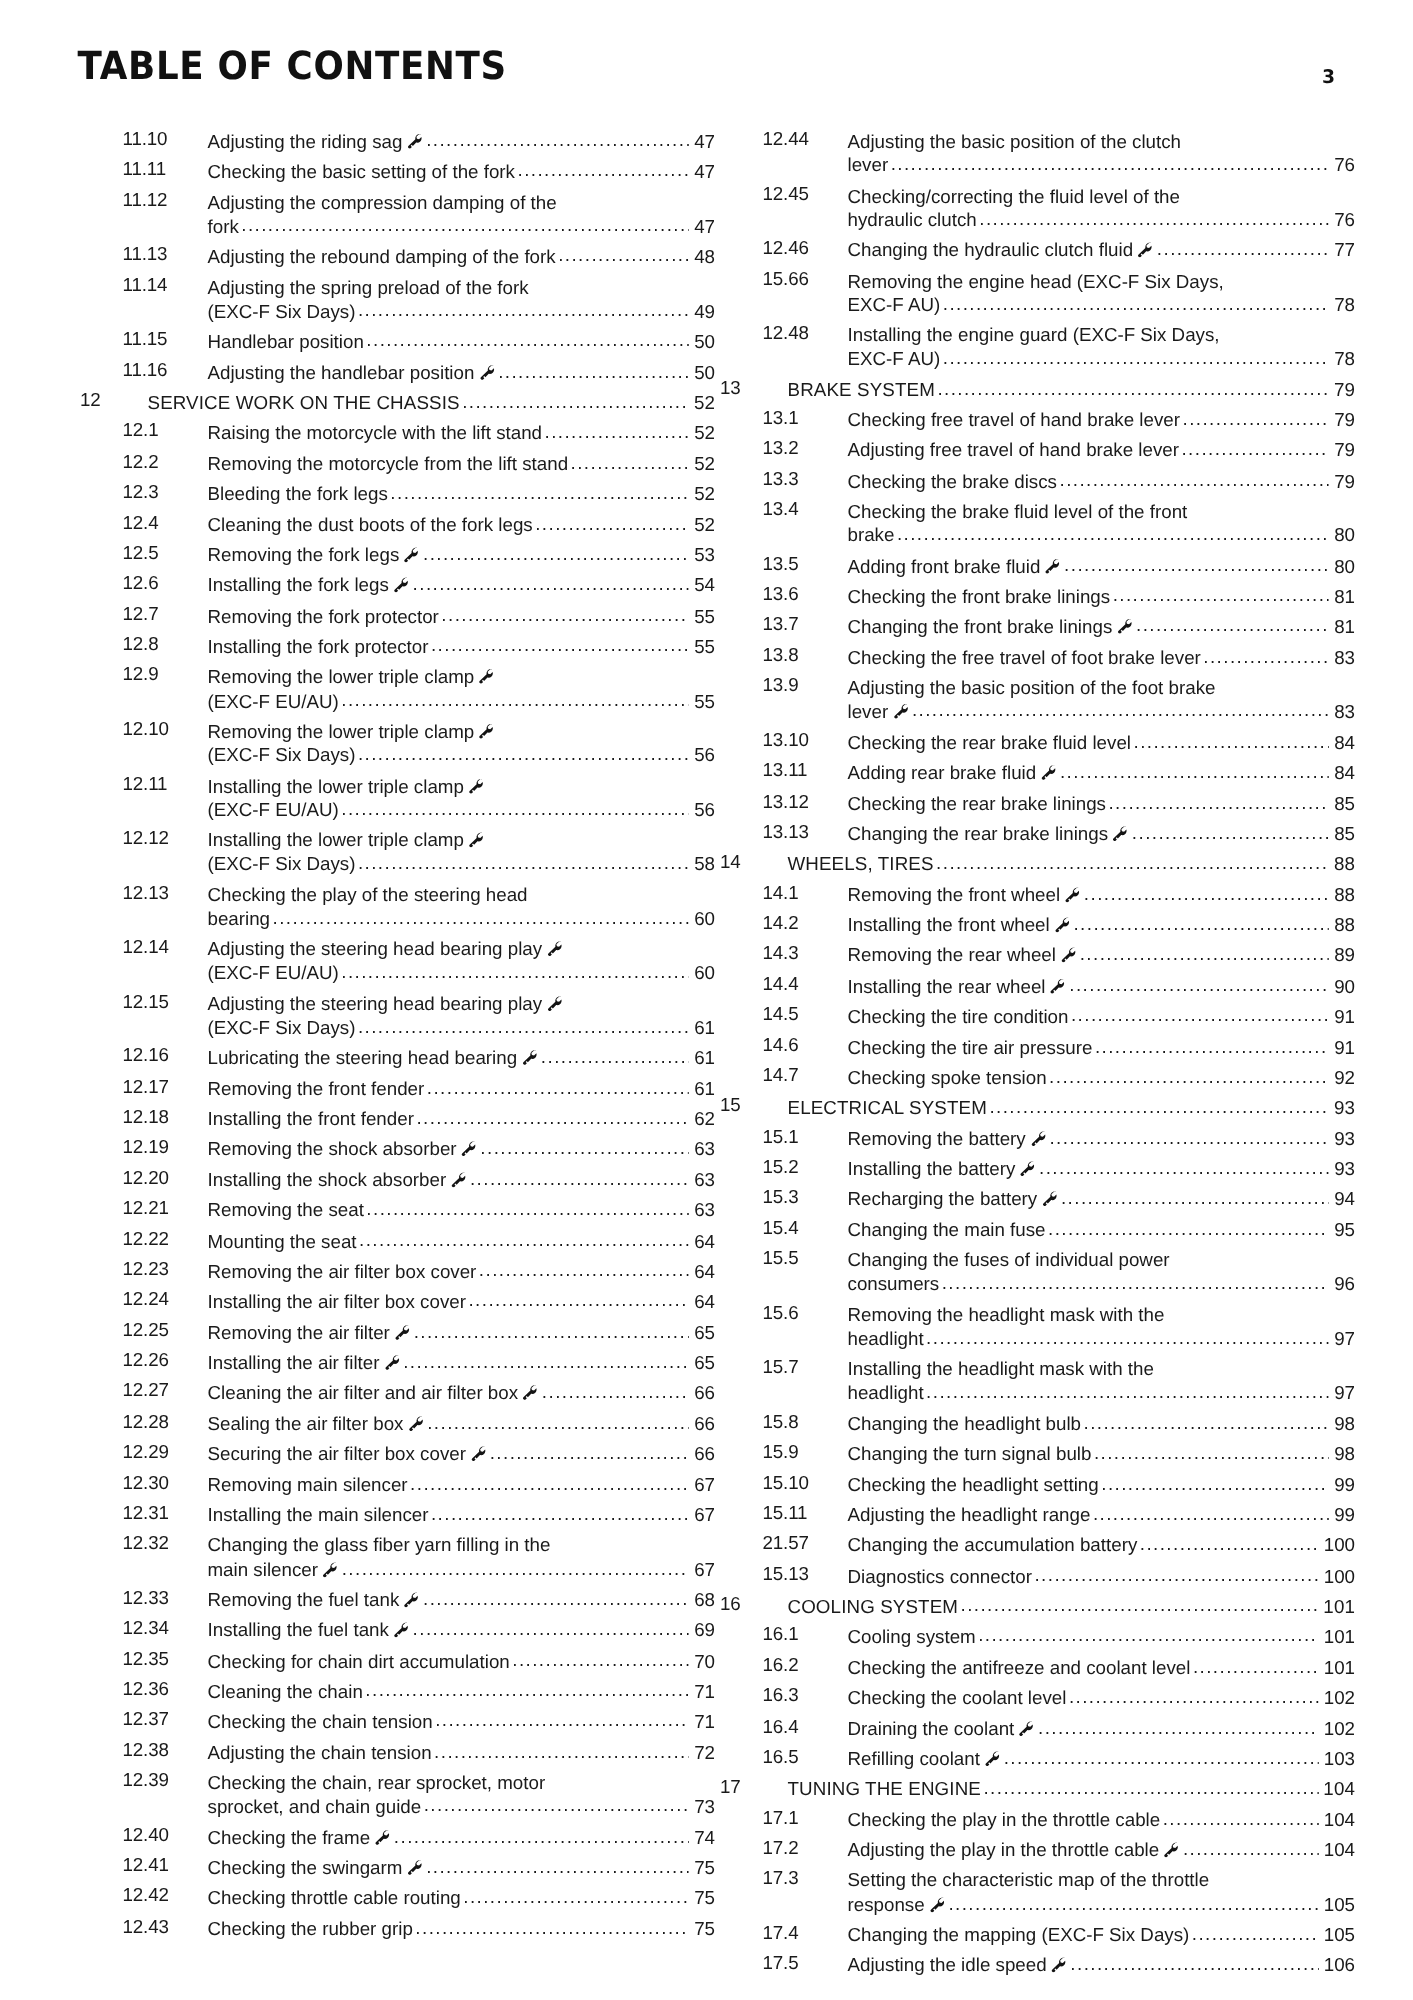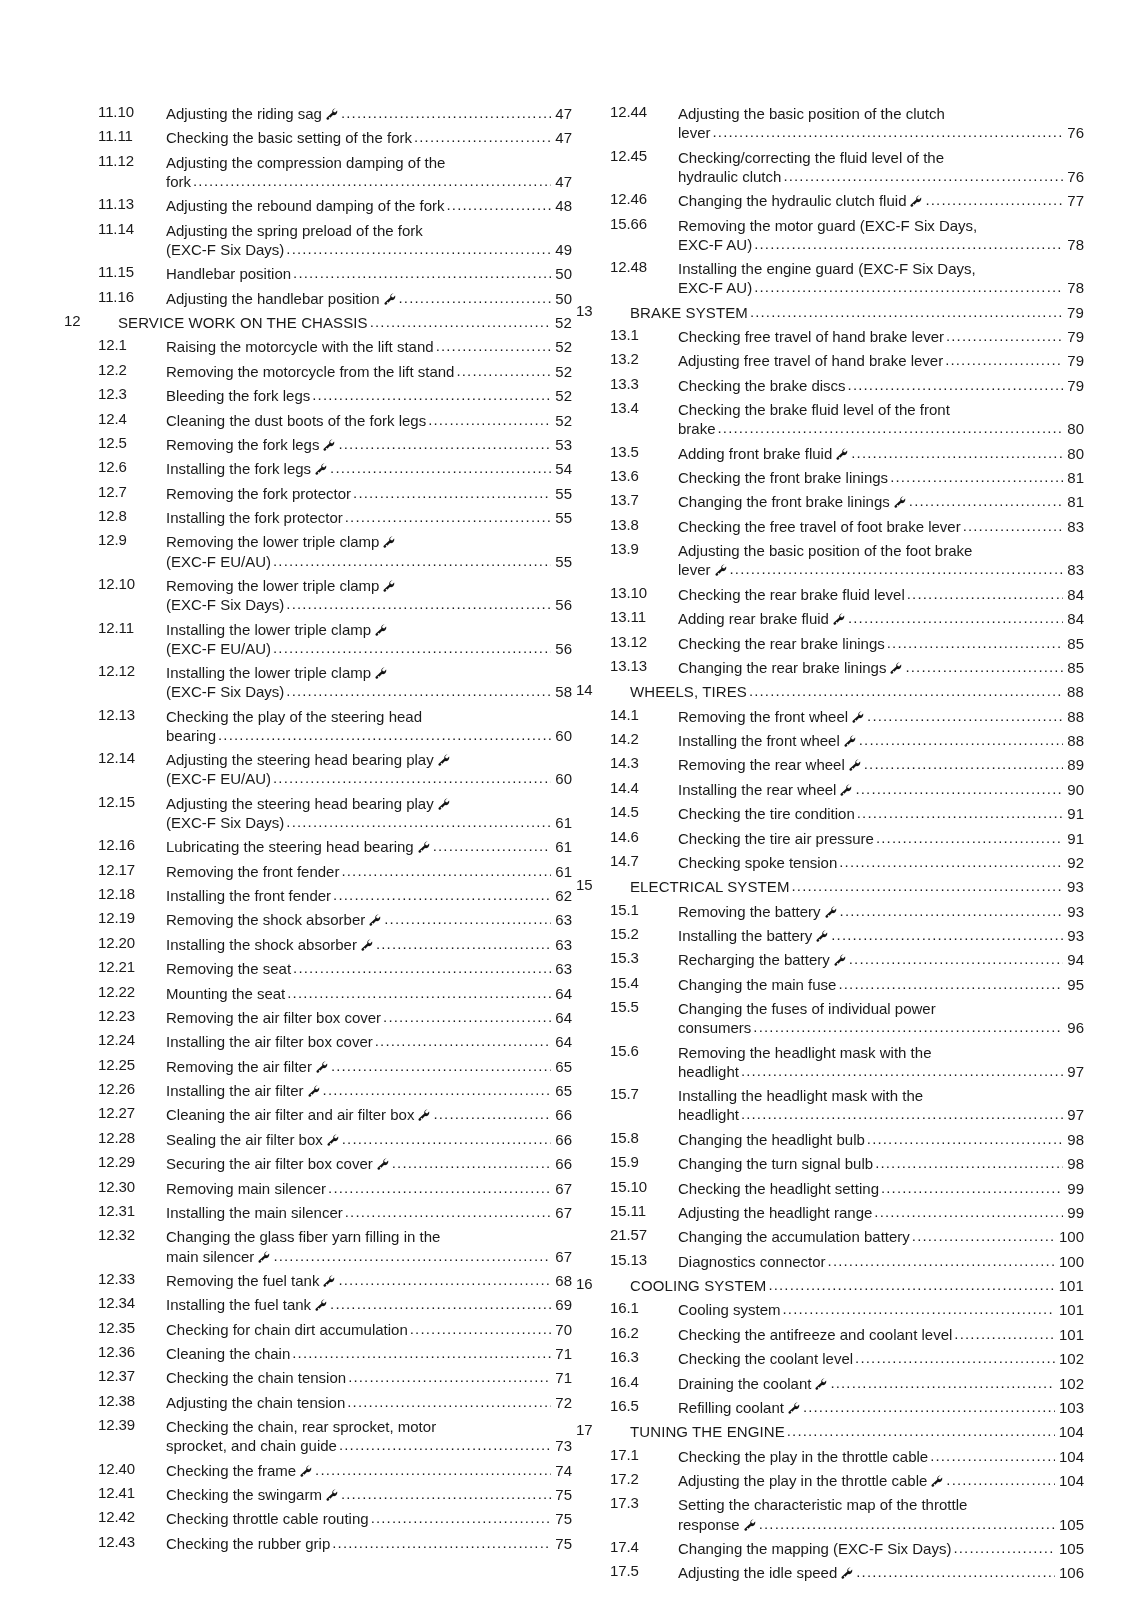--- a/index.html
+++ b/index.html
@@ -148,20 +148,24 @@
     position: relative;
     top: 1px;
   }
   .wrench svg { display: block; }
 </style>
 </head>
 <body>
 
 <div class="page">
 
+  <div class="page-header">
+    <h1 class="toc-title">TABLE OF CONTENTS</h1>
+    <div class="folio">3</div>
+  </div>
 
   <div class="columns">
     <div class="col col-left" id="col-left">
         <div class="entry lvl2">
           <div class="num">11.10</div>
           <div class="body">
             <div class="line">
               <span class="txt">Adjusting the riding sag</span>
               <span class="wrench">
                 <svg viewBox="0 0 16 16" width="13" height="13" aria-hidden="true">
@@ -882,21 +886,21 @@
               </span>
               <span class="leader">........................................................................................................................................................................................................</span>
               <span class="pg">77</span>
             </div>
           </div>
         </div>
         <div class="entry lvl2">
           <div class="num">15.66</div>
           <div class="body">
             <div class="line noleader">
-              <span class="txt">Removing the motor guard (EXC-F Six Days,</span>
+              <span class="txt">Removing the engine head (EXC-F Six Days,</span>
               <span class="leader">........................................................................................................................................................................................................</span>
               <span class="pg"></span>
             </div>
             <div class="line">
               <span class="txt">EXC-F AU)</span>
               <span class="leader">........................................................................................................................................................................................................</span>
               <span class="pg">78</span>
             </div>
           </div>
         </div>

